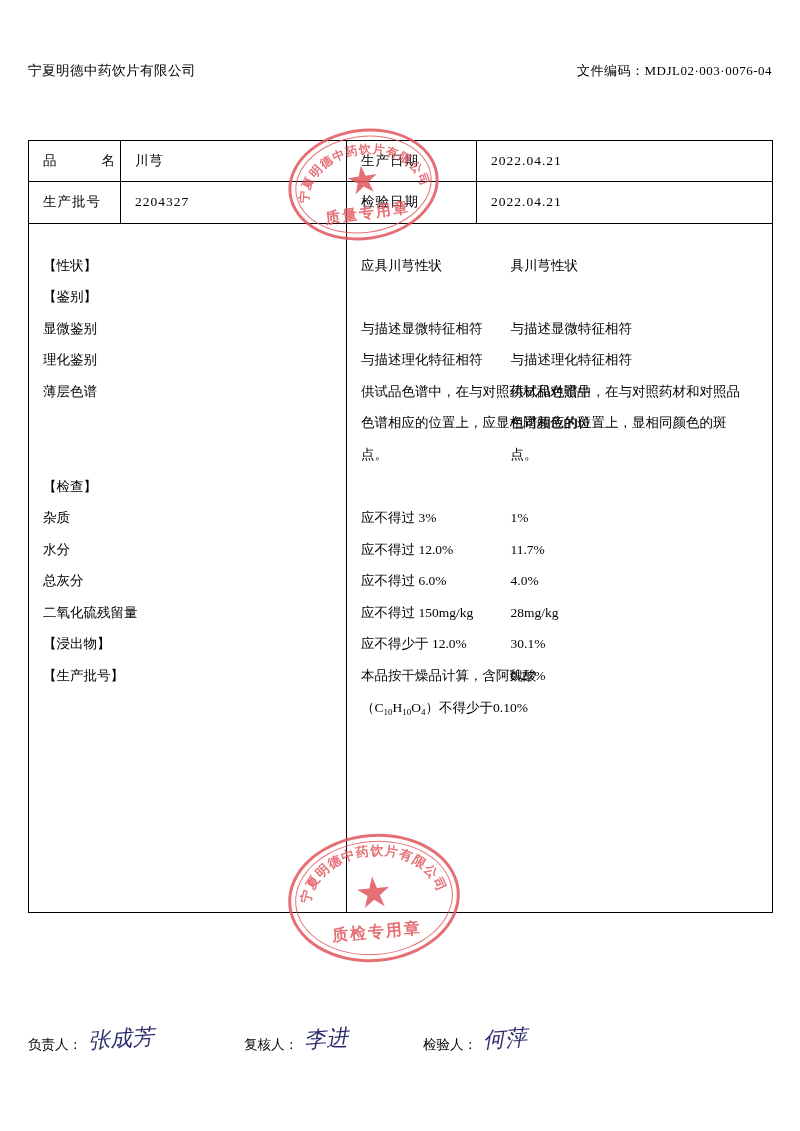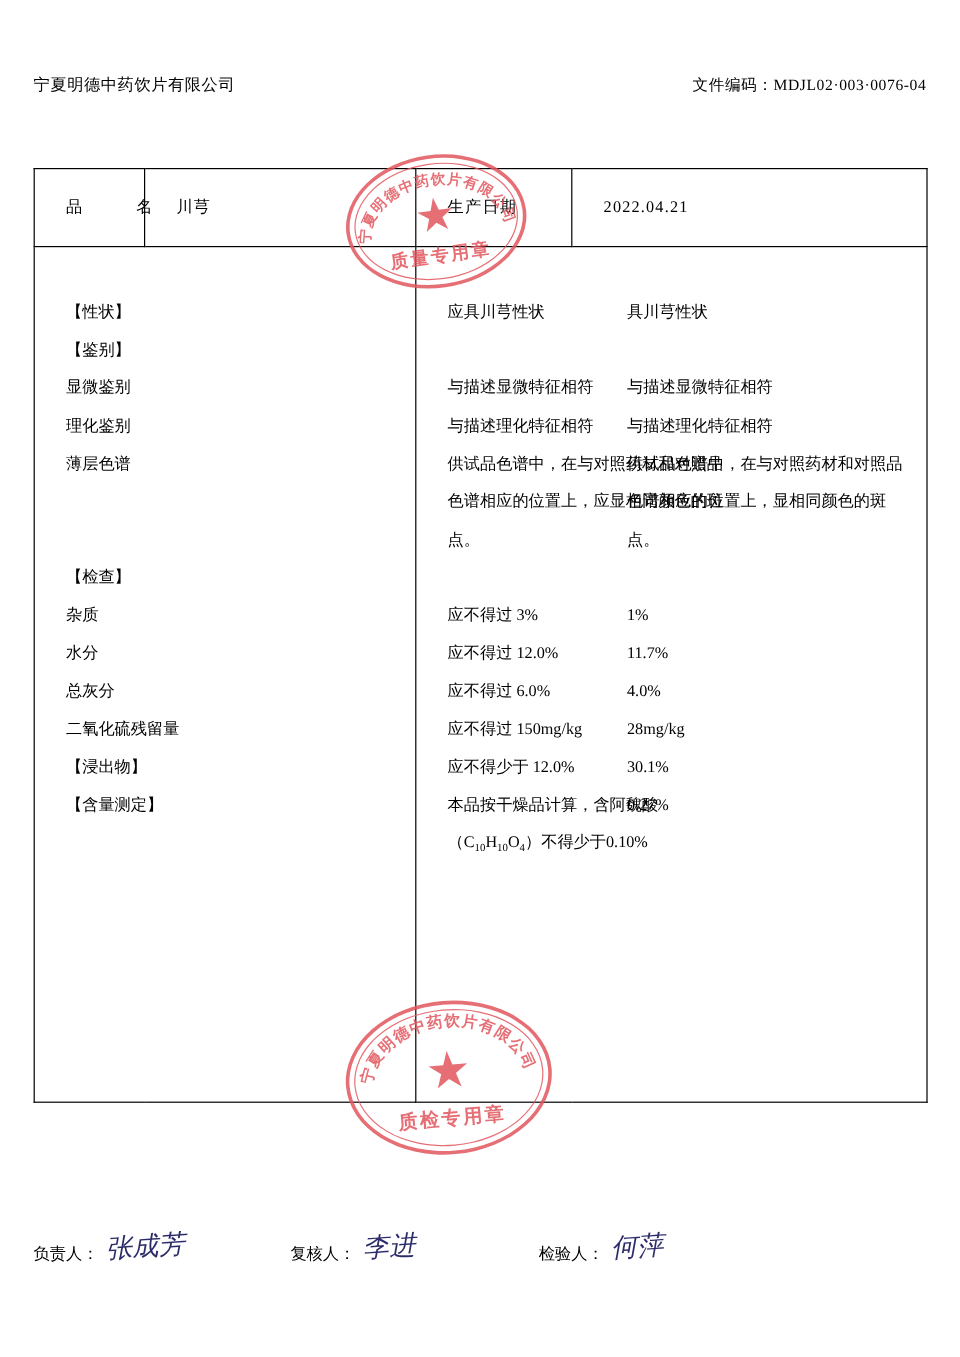--- a/index.html
+++ b/index.html
@@ -52,21 +52,21 @@
   .tbl {
     position: absolute;
     left: 28px;
     top: 136px;
     width: 744px;
     border-collapse: collapse;
     table-layout: fixed;
   }
   .tbl td {
     border: 1px solid #000;
-    padding: 16px;
+    padding: 4px;
     vertical-align: middle;
     font-size: 13.5px;
   }
   .cell {
     padding: 6px 10px;
     line-height: 1.5;
   }
   .lbl {
     letter-spacing: 6px;
     white-space: nowrap;
@@ -114,35 +114,34 @@
   }
 
   
   .signs {
     position: absolute;
     left: 28px;
     top: 1020px;
     width: 744px;
     display: flex;
     font-size: 13.5px;
-    gap: 28px;
   }
   .sig { display: flex; align-items: flex-end; }
   .sig .slabel { white-space: nowrap; }
   .sig .sval {
     font-family: "DejaVu Serif", serif;
     font-style: italic;
     color: #1a1a5e;
     font-size: 22px;
     margin-left: 6px;
     transform: rotate(-4deg);
     opacity: 0.92;
   }
   .sig1 { margin-left: 0; }
-  .sig2 { margin-left: 60px; }
+  .sig2 { margin-left: 90px; }
   .sig3 { margin-left: 75px; }
 
   
   .stamp {
     position: absolute;
     border: 3px solid #e2575f;
     border-radius: 50%;
     color: #e2575f;
     pointer-events: none;
     opacity: 0.85;
@@ -229,39 +228,53 @@
         <td>
             <div class="cell lbl2">川芎</div>
           </td>
         <td>
             <div class="cell lbl2">生产日期</div>
           </td>
         <td>
             <div class="cell lbl2">2022.04.21</div>
           </td>
       </tr>
+      <tr class="r1">
+        <td>
+            <div class="cell lbl2">生产批号</div>
+          </td>
+        <td>
+            <div class="cell lbl2">2204327</div>
+          </td>
+        <td>
+            <div class="cell lbl2">检验日期</div>
+          </td>
+        <td>
+            <div class="cell lbl2">2022.04.21</div>
+          </td>
+      </tr>
 
 
       <tr class="bodyrow">
         <td colspan="2">
           <div class="col">
             <div class="ln">【性状】</div>
             <div class="ln">【鉴别】</div>
             <div class="ln">显微鉴别</div>
             <div class="ln">理化鉴别</div>
             <div class="ln">薄层色谱</div>
             <div class="ln">&nbsp;</div>
             <div class="ln">&nbsp;</div>
             <div class="ln">【检查】</div>
             <div class="ln">杂质</div>
             <div class="ln">水分</div>
             <div class="ln">总灰分</div>
             <div class="ln">二氧化硫残留量</div>
             <div class="ln">【浸出物】</div>
-            <div class="ln">【含量测定】</div>
+            <div class="ln">【生产批号】</div>
           </div>
         </td>
         <td colspan="1" style="border-right:none">
           <div class="col">
             <div class="ln">应具川芎性状</div>
             <div class="ln">&nbsp;</div>
             <div class="ln">与描述显微特征相符</div>
             <div class="ln">与描述理化特征相符</div>
             <div class="ln wrap" style="width:230px">供试品色谱中，在与对照药材和对照品色谱相应的位置上，应显相同颜色的斑点。</div>
             <div class="ln">&nbsp;</div>

